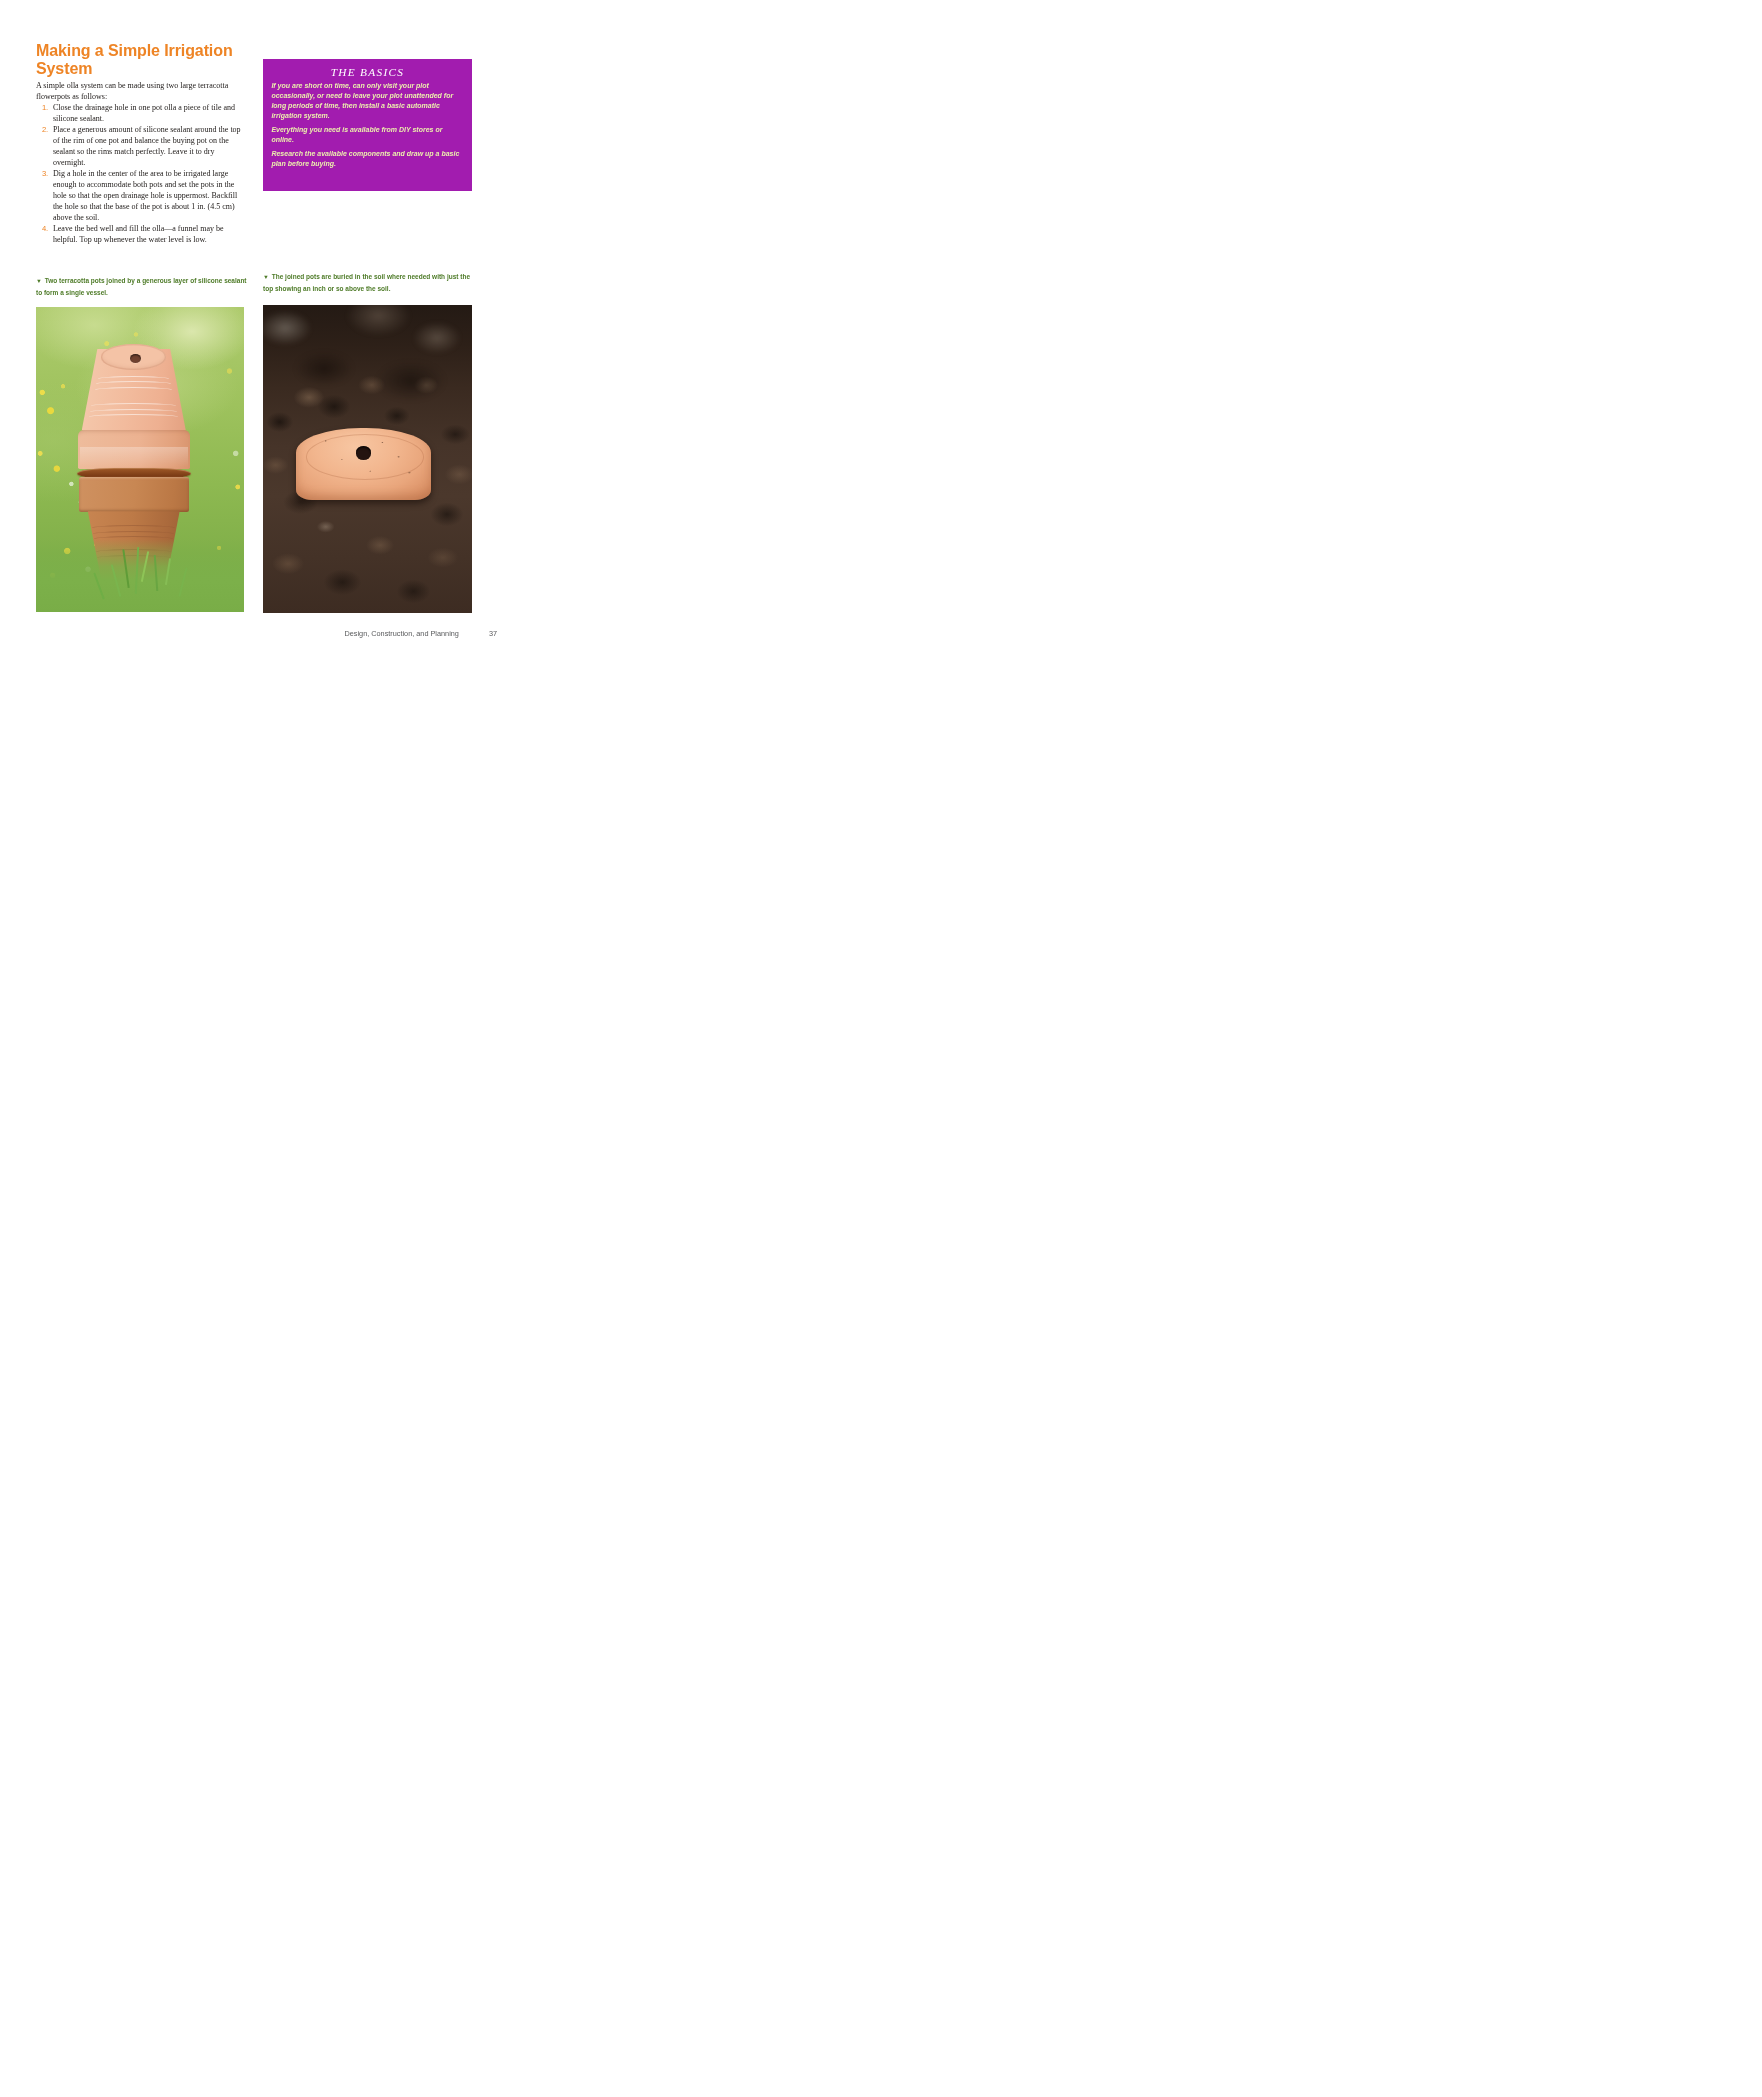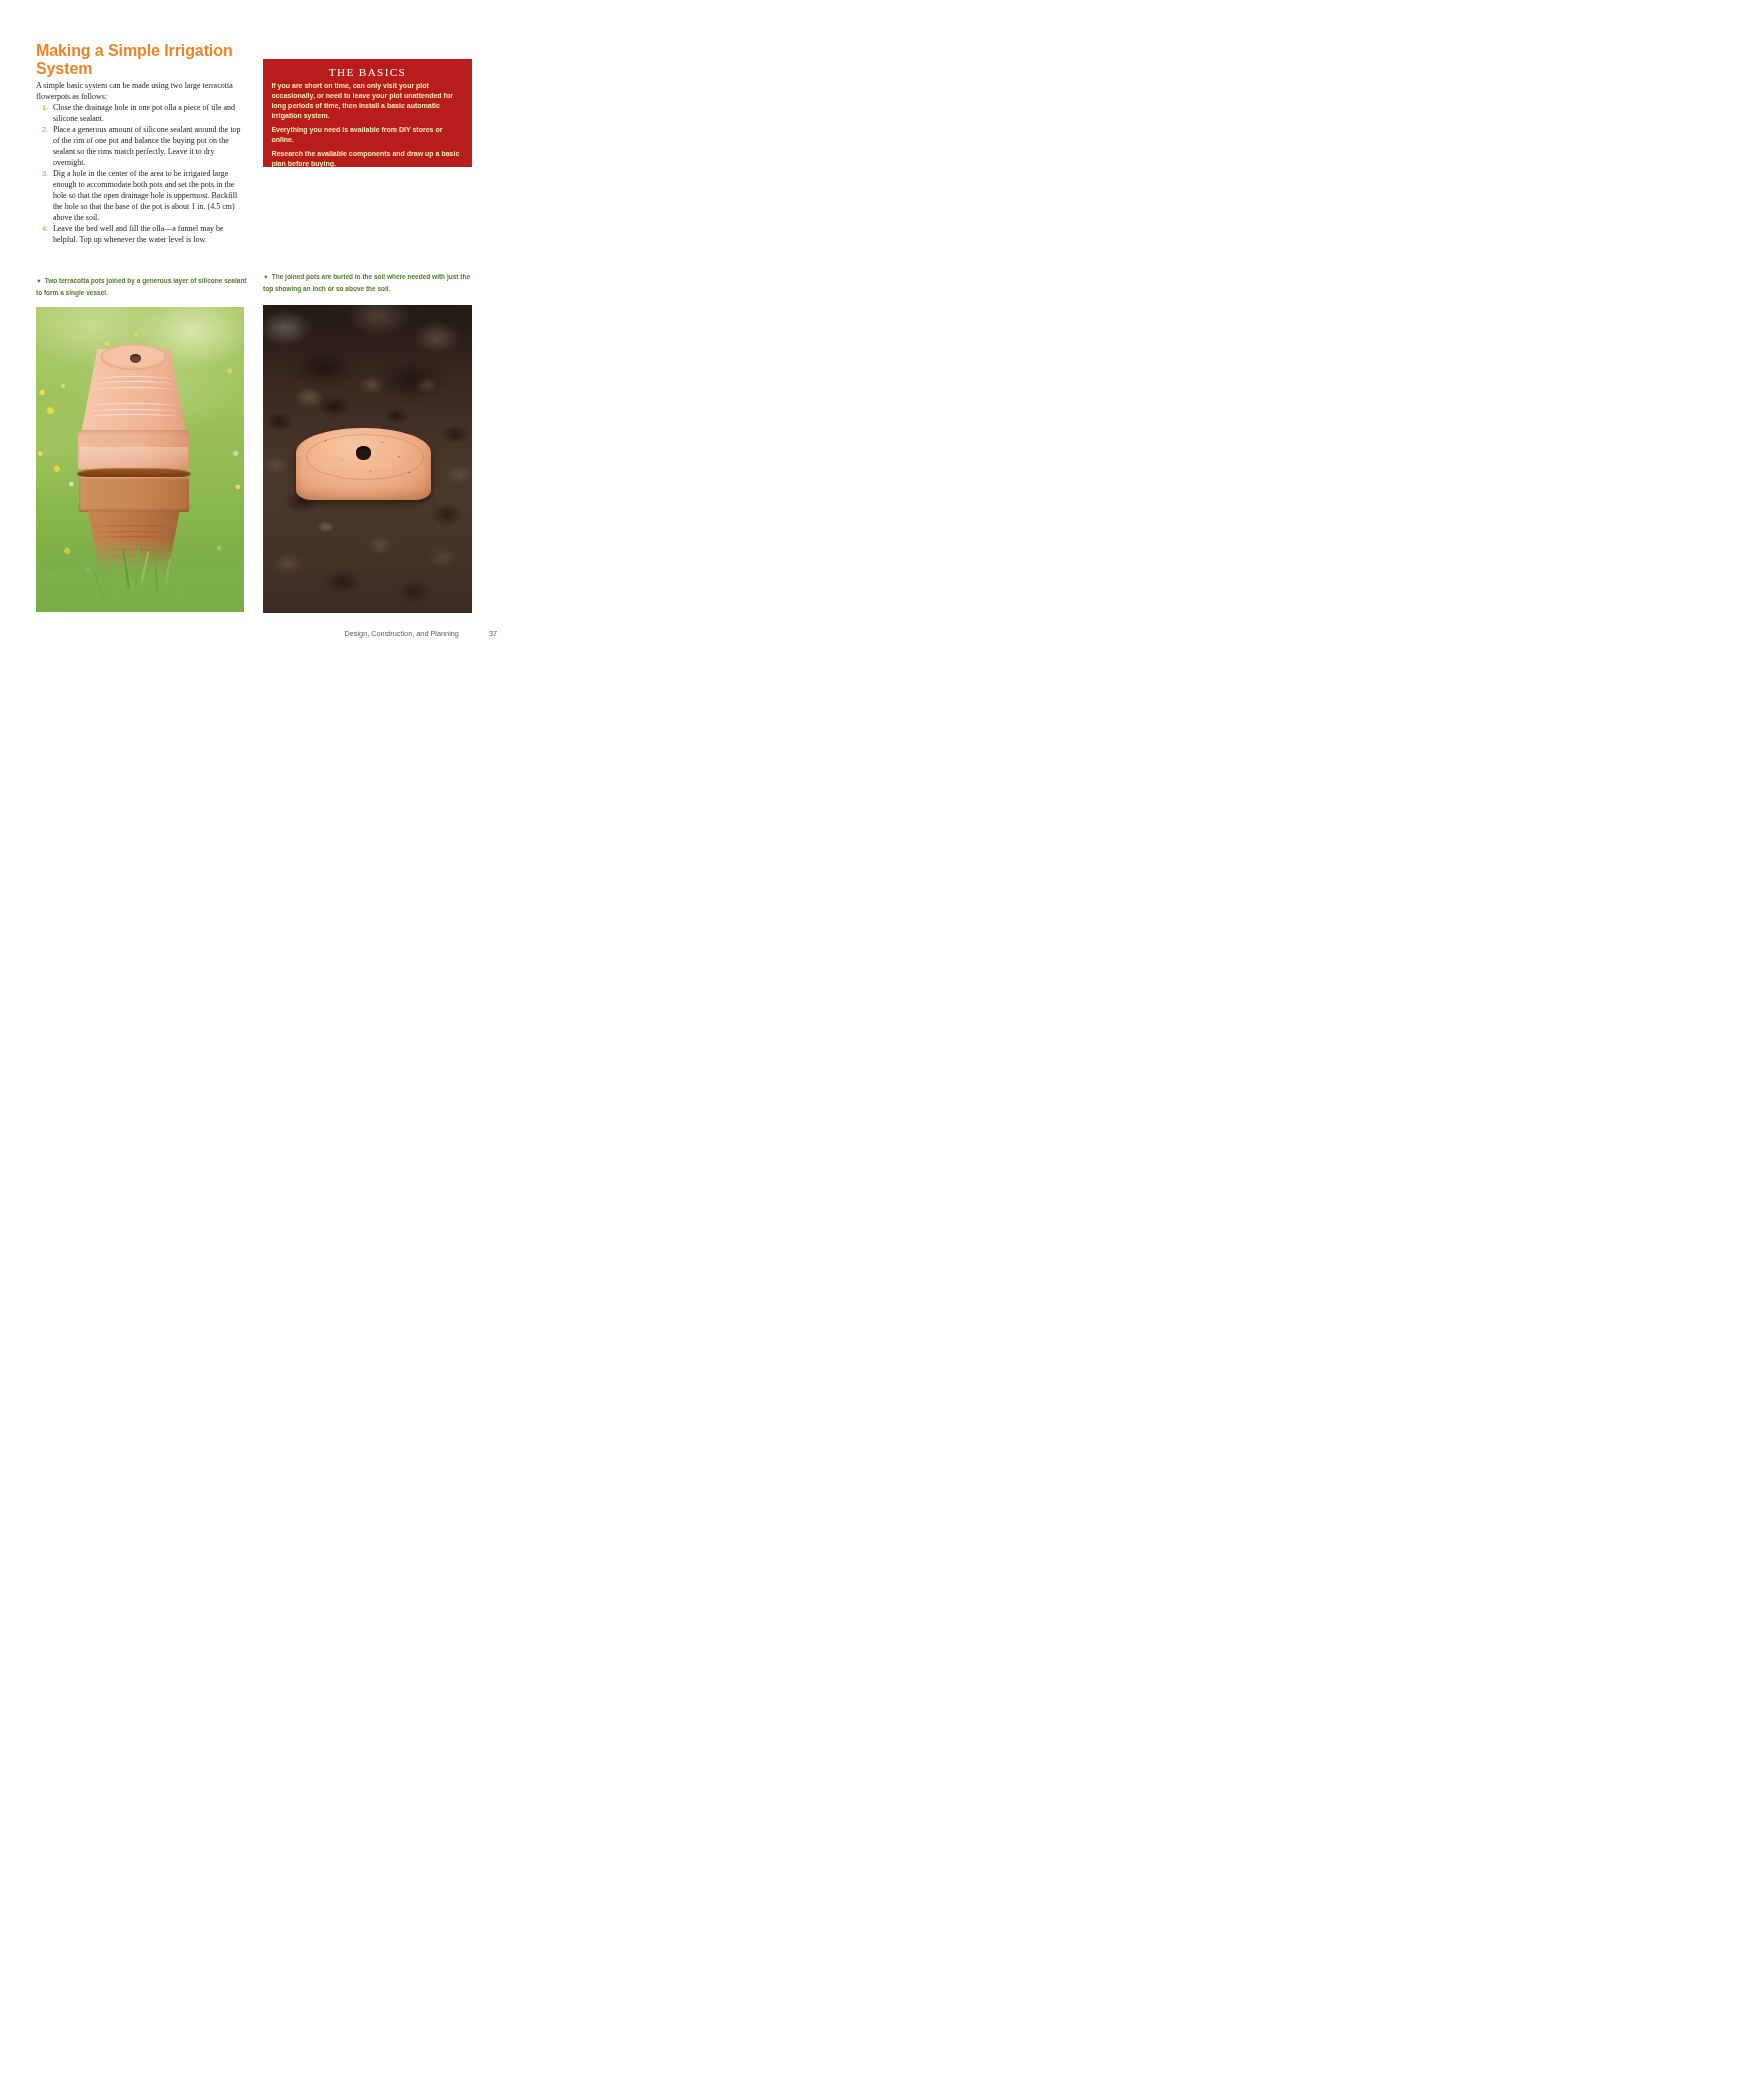--- a/index.html
+++ b/index.html
@@ -11,22 +11,22 @@
   .section-heading{margin:0 0 2.9px 0;font-family:"Liberation Sans",sans-serif;font-weight:bold;
         font-size:16px;line-height:1.1;letter-spacing:-0.1px;color:#ee8425;}
   .intro{margin:0;font-size:8px;line-height:11px;}
   ol.steps{list-style:none;margin:0;padding:0;}
   ol.steps li{display:flex;align-items:flex-start;}
   .step-num{flex:0 0 11px;margin-left:5.9px;font-family:"Liberation Sans",sans-serif;
         font-size:7.6px;line-height:11px;color:#ee8425;}
   .step-text{flex:1;font-size:8px;line-height:11px;}
 
   
-  .basics-box{position:absolute;left:263px;top:59px;width:209px;height:108px;
-        background:#b91c1c;box-sizing:border-box;padding:6.7px 8.4px 0 8.4px;}
+  .basics-box{position:absolute;left:263px;top:59px;width:209px;height:132px;
+        background:#a21caf;box-sizing:border-box;padding:6.7px 8.4px 0 8.4px;font-style:italic;}
   .basics-title{margin:0 0 3.8px 0;text-align:center;font-family:"Liberation Serif",serif;
         font-weight:normal;font-size:11.3px;letter-spacing:1.3px;color:#ffffff;}
   .basics-box p{margin:0 0 3.8px 0;font-family:"Liberation Sans",sans-serif;font-weight:bold;
         font-size:7px;line-height:10px;color:#ecefad;}
 
   
   .caption{position:absolute;margin:0;font-family:"Liberation Sans",sans-serif;font-weight:bold;
         font-size:6.5px;line-height:11.3px;color:#4e7b28;}
   .caption-left{left:36px;top:275px;width:211px;}
   .caption-right{left:263px;top:271px;width:210px;}
@@ -146,21 +146,21 @@
   .footer{position:absolute;right:11px;top:629px;display:flex;align-items:baseline;gap:30px;
        font-family:"Liberation Sans",sans-serif;font-size:7.3px;color:#595a5c;}
 </style>
 </head>
 <body>
 
 <div class="page">
 
   <div class="left-col">
     <h1 class="section-heading">Making a Simple Irrigation System</h1>
-    <p class="intro">A simple basic system can be made using two large terracotta flowerpots as follows:</p>
+    <p class="intro">A simple olla system can be made using two large terracotta flowerpots as follows:</p>
     <ol class="steps">
       <li>
         <span class="step-num">1.</span>
         <span class="step-text">Close the drainage hole in one pot olla a piece of tile and silicone sealant.</span>
       </li>
       <li>
         <span class="step-num">2.</span>
         <span class="step-text">Place a generous amount of silicone sealant around the top of the rim of one pot and balance the buying pot on the sealant so the rims match perfectly. Leave it to dry overnight.</span>
       </li>
       <li>

